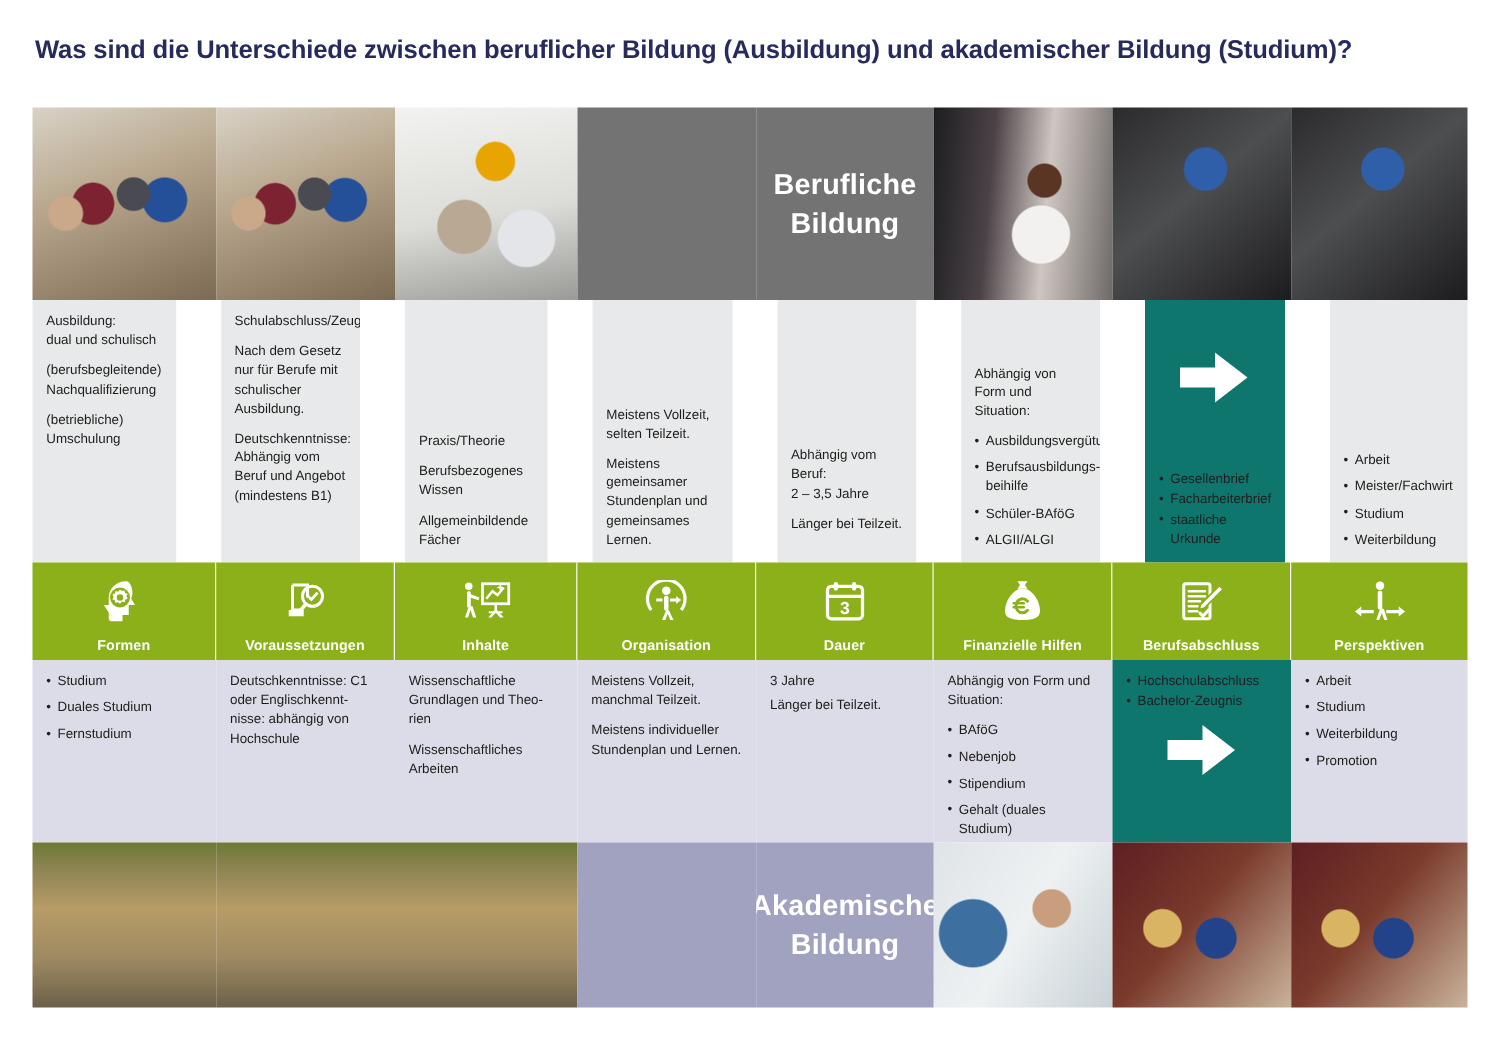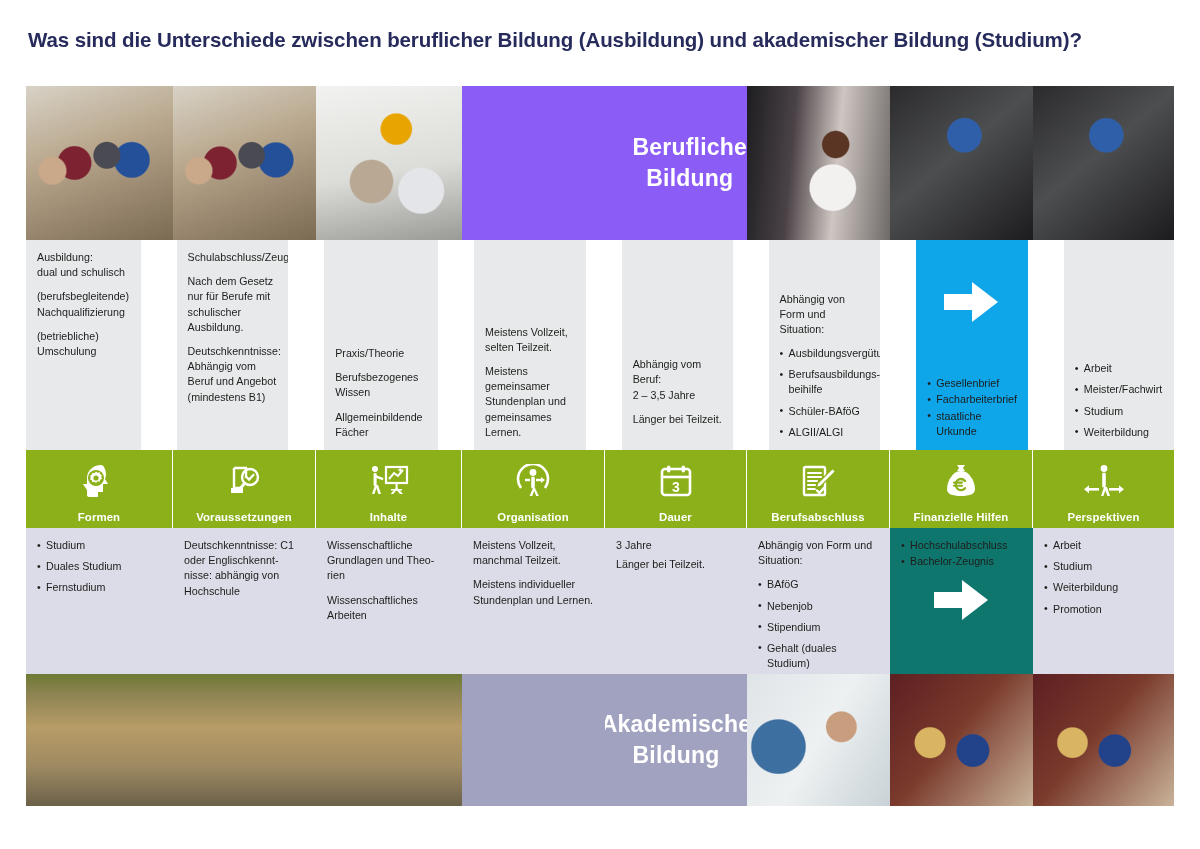--- a/index.html
+++ b/index.html
@@ -50,38 +50,38 @@
   .photo { height: 100%; background-size: cover; background-position: center; }
   .banner {
     display: flex; align-items: center; justify-content: center;
     text-align: center;
     color: #ffffff;
     font-size: 23px;
     font-weight: bold;
     line-height: 1.36;
     letter-spacing: 0.2px;
   }
-  .banner-voc { background: #8b5cf6; justify-content: flex-end; }
+  .banner-voc { background: #737373; }
   .banner-aca { background: #a0a2c0; }
 
   
   .textrow-top { height: 210px; gap: 36px; }
   .textrow-bottom { height: 146px; }
   .txtcell {
     padding: 10px 10px 10px 11px;
     font-size: 10.7px;
     line-height: 1.42;
     color: #1d1d1b;
     display: flex;
     flex-direction: column;
   }
   .txtcell.bottomalign { justify-content: flex-end; }
   .txtcell.topalign { justify-content: flex-start; }
   .bg-lightgrey { background: #e8e9eb; }
-  .bg-midgrey   { background: #0ea5e9; }
+  .bg-midgrey   { background: #0f766e; }
   .bg-lav       { background: #dcdce8; }
   .bg-lav2      { background: #0f766e; }
 
   .para { margin-bottom: 9px; }
   .para:last-child { margin-bottom: 0; }
   ul.bl { list-style: none; margin: 0; padding: 0; }
   ul.bl li {
     position: relative;
     padding-left: 9px;
     margin-bottom: 6px;
@@ -348,42 +348,42 @@
             <rect x="4" y="5" width="28" height="26" rx="3" fill="none" stroke="#ffffff" stroke-width="2.6"></rect>
             <path d="M4 13h28" stroke="#ffffff" stroke-width="2.6"></path>
             <rect x="9" y="1.5" width="3.4" height="7" rx="1.7" fill="#ffffff"></rect>
             <rect x="23.6" y="1.5" width="3.4" height="7" rx="1.7" fill="#ffffff"></rect>
             <text x="18" y="27.5" font-family="Liberation Sans, sans-serif" font-size="14" font-weight="bold" fill="#ffffff" text-anchor="middle">3</text>
           </svg>
         </div>
         <div class="glabel">Dauer</div>
       </div>
 
+      <div class="cell c6 gcell">
+        <div class="ico">
+          <svg width="36" height="34" viewBox="0 0 36 34" fill="#ffffff">
+            <path d="M14 1h8l-2 3 2 3h-8l2-3z"></path>
+            <path d="M17 7h2c6 0 13 9 13 18 0 5-5 7-14 7S4 30 4 25C4 16 11 7 17 7z"></path>
+            <path d="M22 17c-1-1.2-2.4-2-4-2-3 0-5.2 2.5-5.2 5.6S15 26.2 18 26.2c1.6 0 3-.8 4-2" fill="none" stroke="#8cb019" stroke-width="2.3" stroke-linecap="round"></path>
+            <path d="M11 18.6h8M11 21.8h8" stroke="#8cb019" stroke-width="2.1" stroke-linecap="round"></path>
+          </svg>
+        </div>
+        <div class="glabel">Finanzielle Hilfen</div>
+      </div>
+
       <div class="cell c7 gcell">
         <div class="ico">
           <svg width="40" height="34" viewBox="0 0 40 34">
             <rect x="6" y="3" width="21" height="28" rx="1.6" fill="none" stroke="#ffffff" stroke-width="2.4"></rect>
             <path d="M10 9h13M10 13h13M10 17h9M10 21h7M10 25h7" stroke="#ffffff" stroke-width="2" stroke-linecap="round"></path>
             <path d="M34.5 4.5l3 3-15 15-4.2 1.2 1.2-4.2z" fill="#ffffff" stroke="#8cb019" stroke-width="1.4"></path>
             <path d="M19 26.5l2.4 2.4 5-5.4" fill="none" stroke="#ffffff" stroke-width="2.4" stroke-linecap="round"></path>
           </svg>
         </div>
         <div class="glabel">Berufsabschluss</div>
-      </div>
-
-      <div class="cell c6 gcell">
-        <div class="ico">
-          <svg width="36" height="34" viewBox="0 0 36 34" fill="#ffffff">
-            <path d="M14 1h8l-2 3 2 3h-8l2-3z"></path>
-            <path d="M17 7h2c6 0 13 9 13 18 0 5-5 7-14 7S4 30 4 25C4 16 11 7 17 7z"></path>
-            <path d="M22 17c-1-1.2-2.4-2-4-2-3 0-5.2 2.5-5.2 5.6S15 26.2 18 26.2c1.6 0 3-.8 4-2" fill="none" stroke="#8cb019" stroke-width="2.3" stroke-linecap="round"></path>
-            <path d="M11 18.6h8M11 21.8h8" stroke="#8cb019" stroke-width="2.1" stroke-linecap="round"></path>
-          </svg>
-        </div>
-        <div class="glabel">Finanzielle Hilfen</div>
       </div>
 
       <div class="cell c8 gcell">
         <div class="ico">
           <svg width="44" height="34" viewBox="0 0 44 34" fill="#ffffff">
             <circle cx="22" cy="4.5" r="3.4"></circle>
             <rect x="20.2" y="8.6" width="3.6" height="15" rx="1.6"></rect>
             <path d="M22 23l-3 9h2.4l2-5.6 2 5.6H28l-3-9z"></path>
             <path d="M6 24h11v2.6H6z"></path>
             <path d="M7 21.2l-5 4 5 4z"></path>

